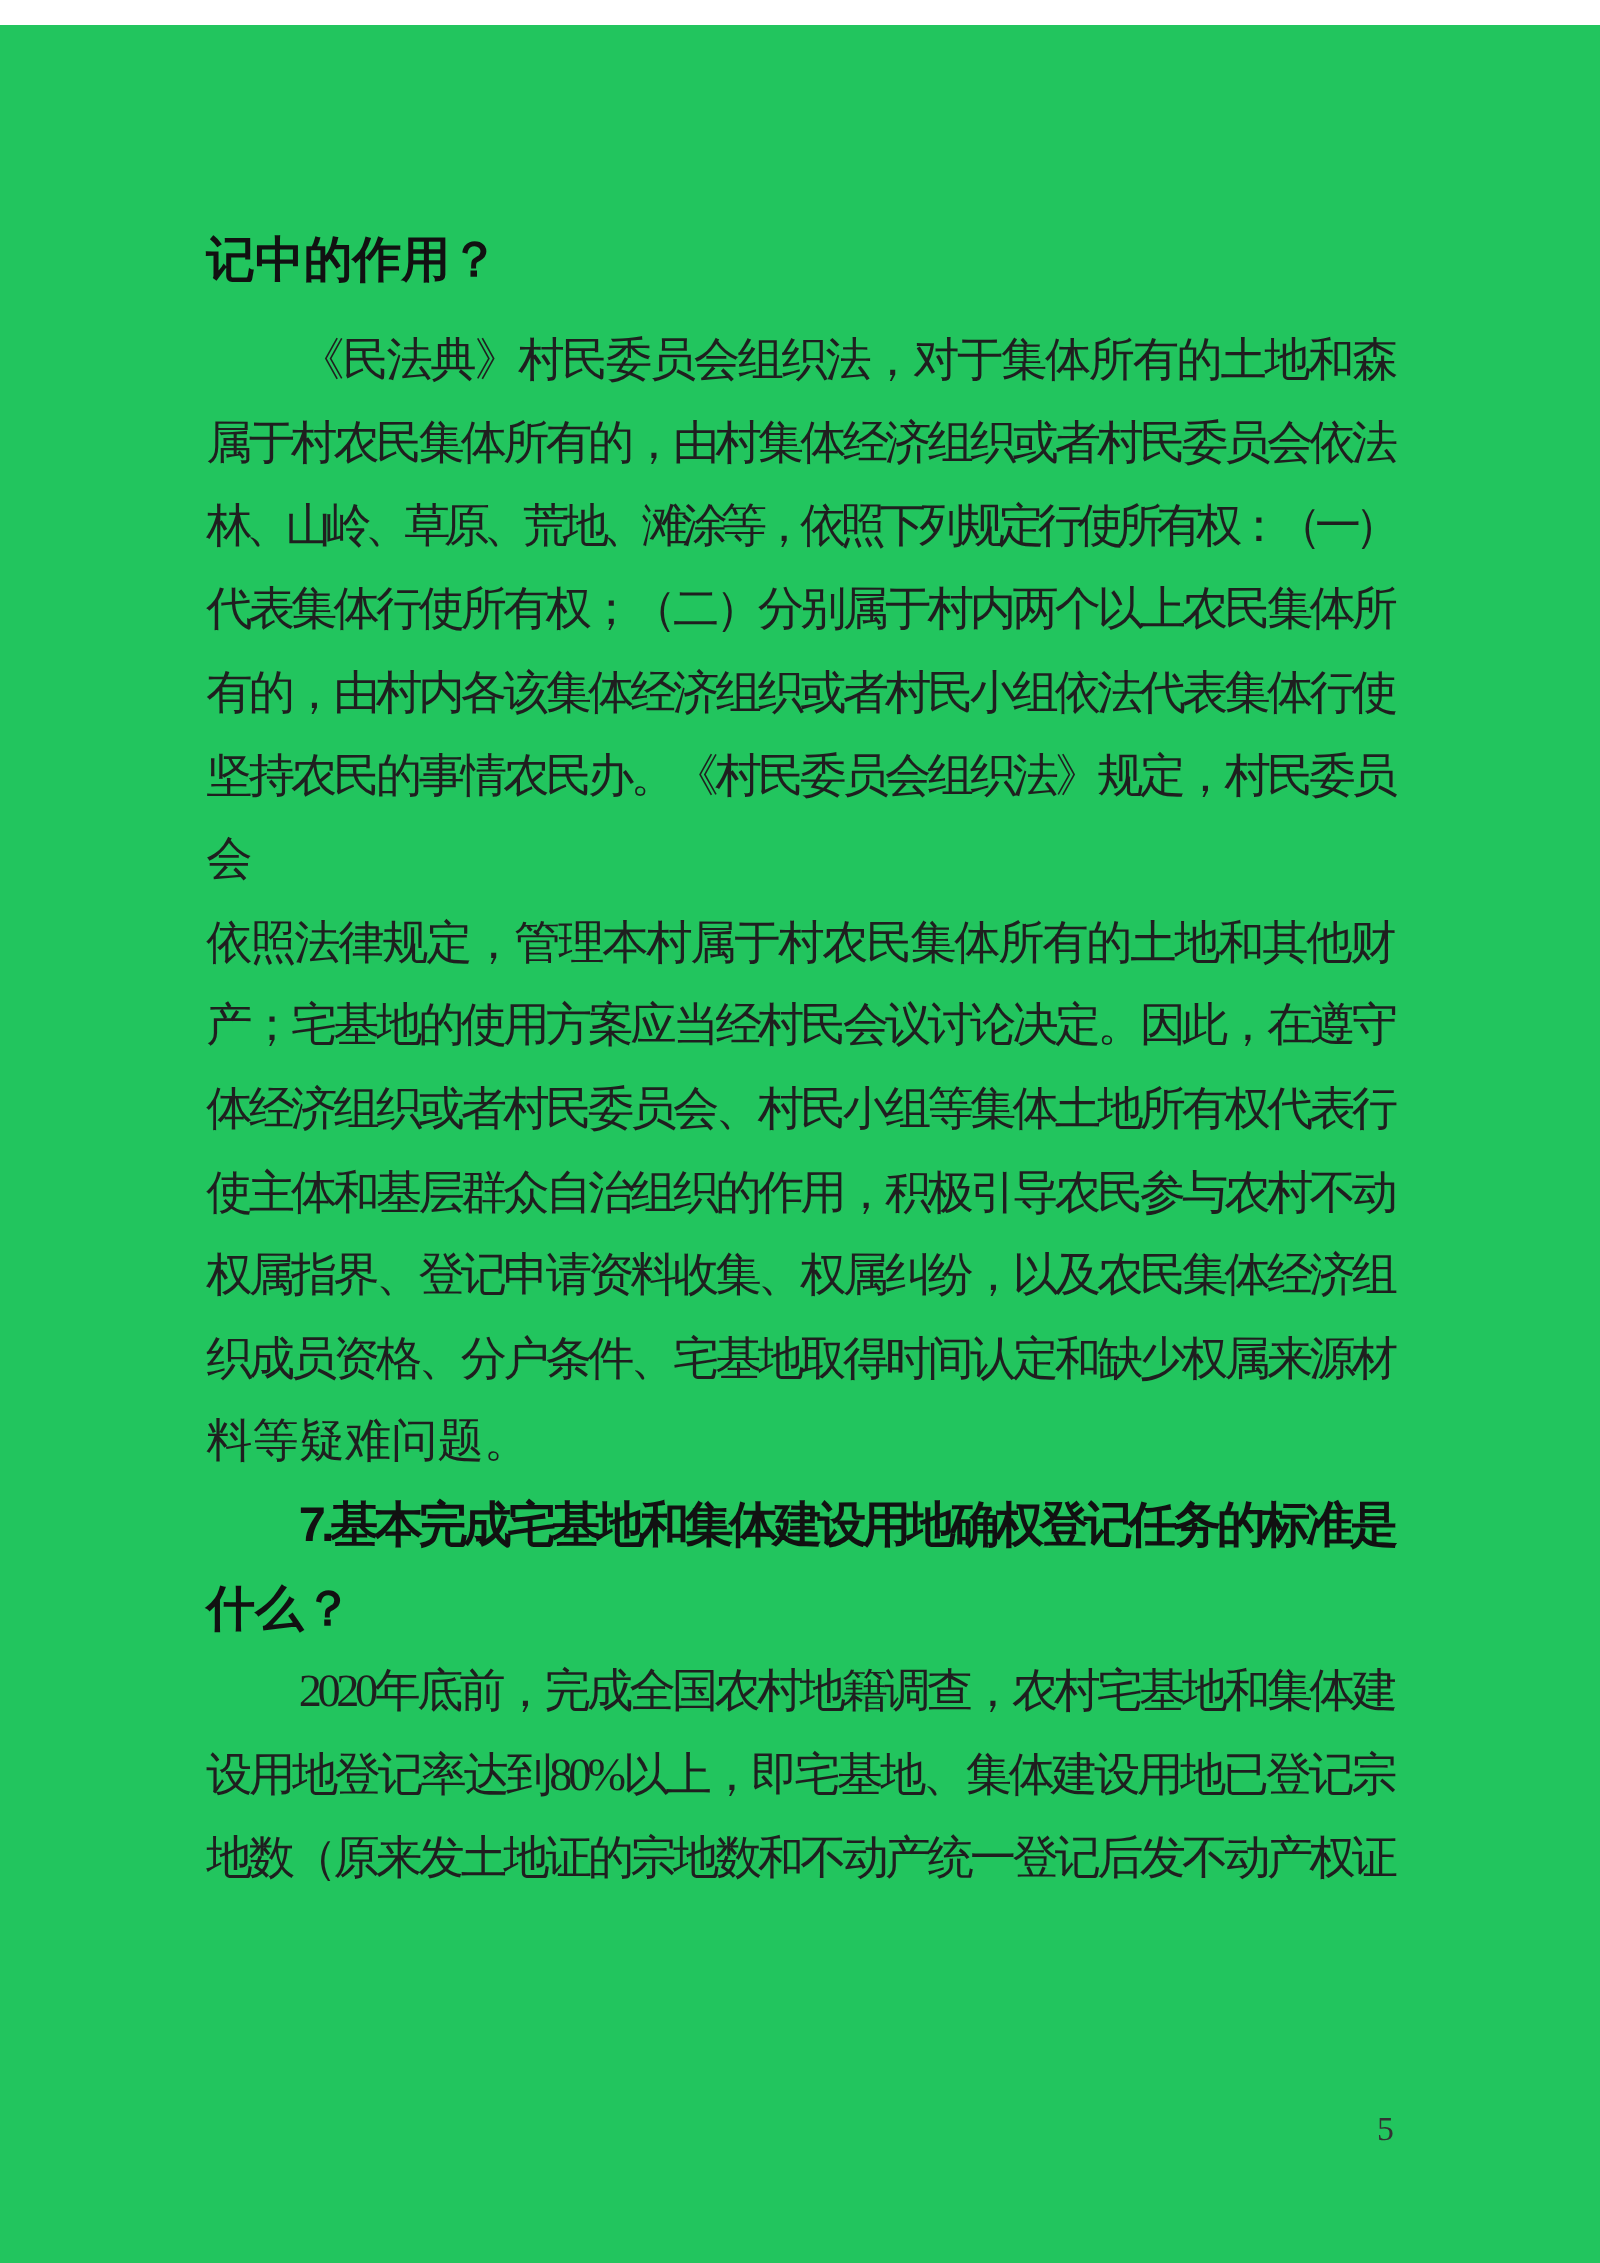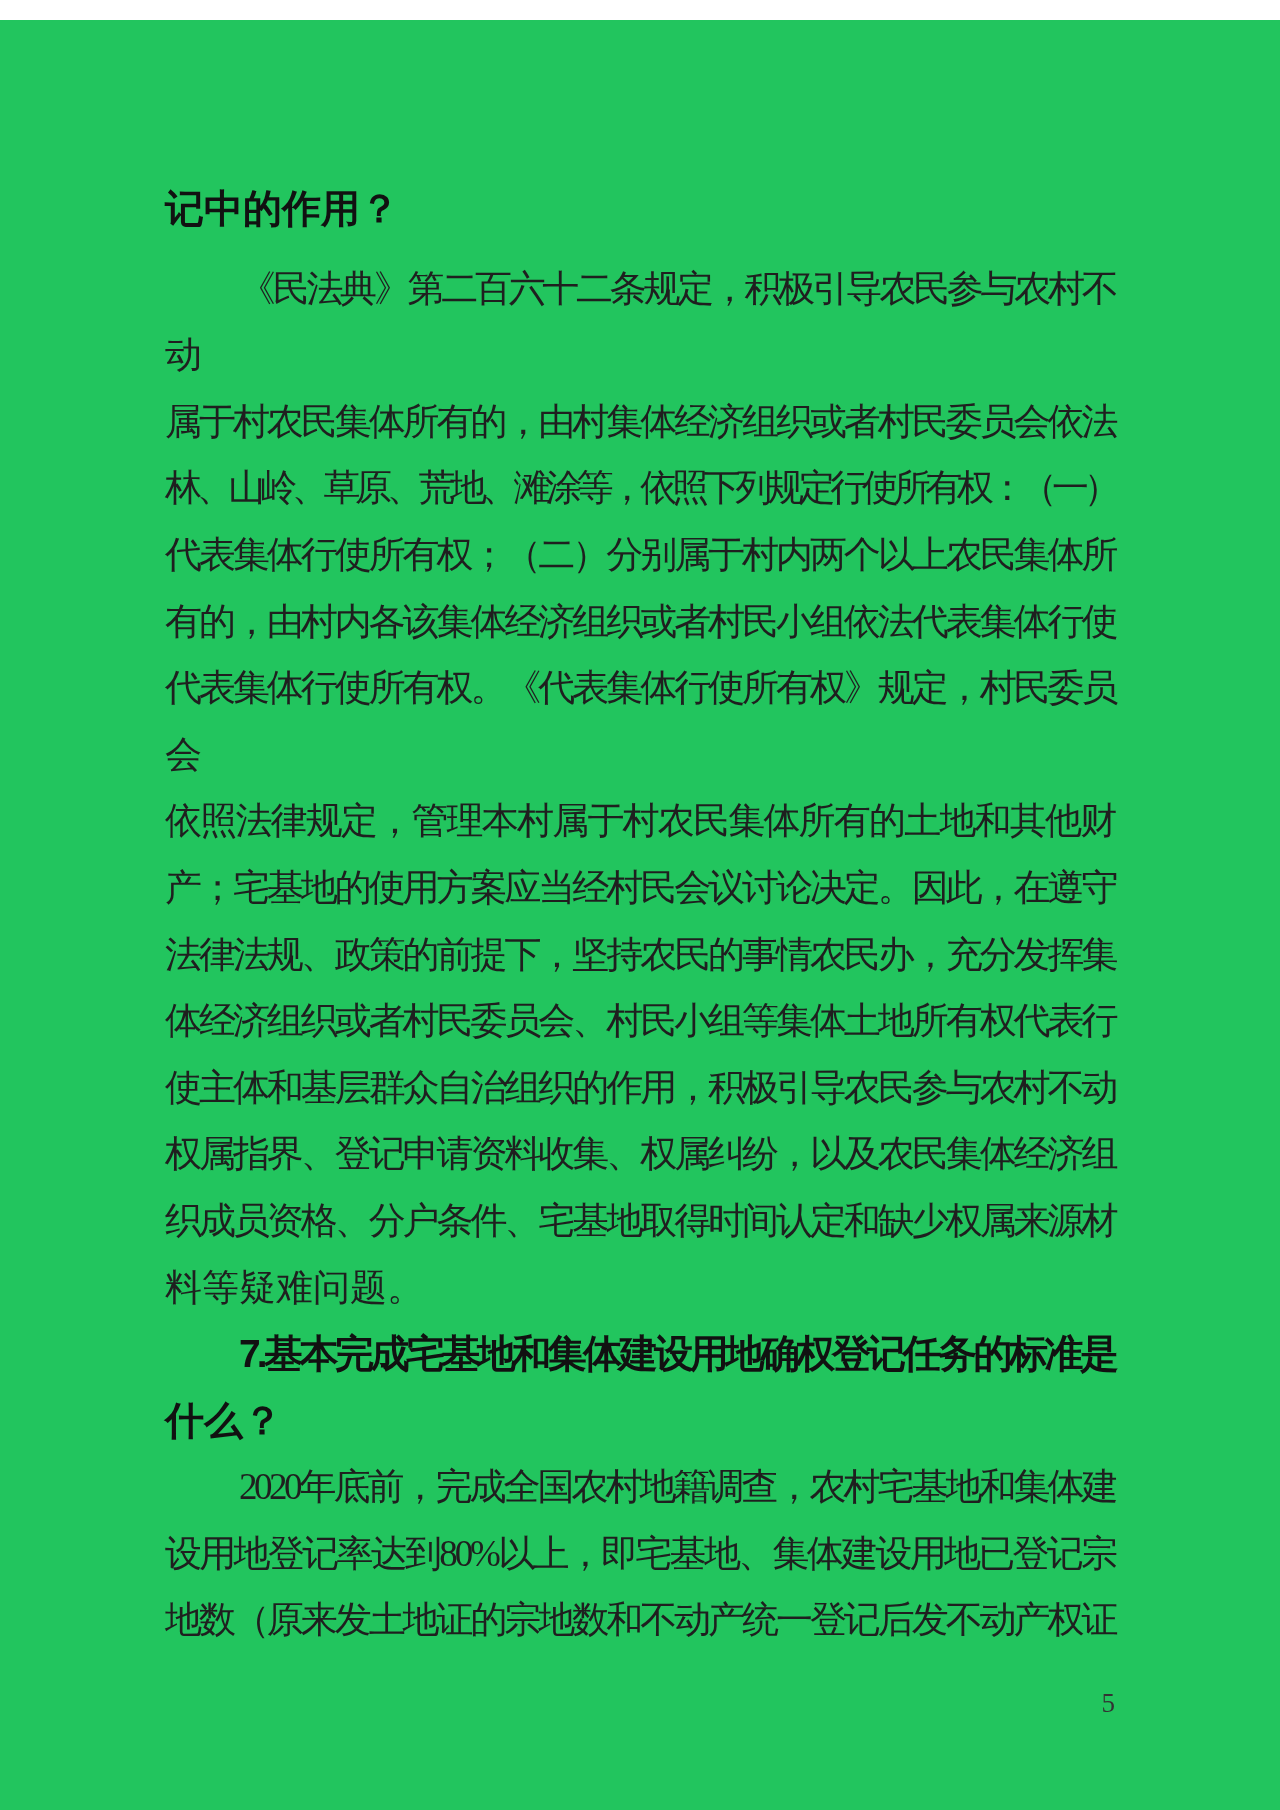--- a/index.html
+++ b/index.html
@@ -52,29 +52,28 @@
   }
 </style>
 </head>
 <body>
 
 <div class="page">
   <div class="content">
 
     <div class="line heading h-cont">记中的作用？</div>
 
-    <div class="line fill indent" style="letter-spacing: -3.70769px;">《民法典》第二百六十二条规定，积极引导农民参与农村不动</div>
+    <div class="line fill indent" style="letter-spacing: -3.70769px;">《民法典》村民委员会组织法，对于集体所有的土地和森</div>
     <div class="line fill" style="letter-spacing: -3.47143px;">属于村农民集体所有的，由村集体经济组织或者村民委员会依法</div>
     <div class="line fill" style="letter-spacing: -5.73333px;">林、山岭、草原、荒地、滩涂等，依照下列规定行使所有权：（一）</div>
     <div class="line fill" style="letter-spacing: -3.47143px;">代表集体行使所有权；（二）分别属于村内两个以上农民集体所</div>
     <div class="line fill" style="letter-spacing: -3.47143px;">有的，由村内各该集体经济组织或者村民小组依法代表集体行使</div>
-    <div class="line fill" style="letter-spacing: -3.47143px;">代表集体行使所有权。《代表集体行使所有权》规定，村民委员会</div>
+    <div class="line fill" style="letter-spacing: -3.47143px;">坚持农民的事情农民办。《村民委员会组织法》规定，村民委员会</div>
     <div class="line fill" style="letter-spacing: -2.21481px; font-family: Liberation Serif, serif;">依照法律规定，管理本村属于村农民集体所有的土地和其他财</div>
     <div class="line fill" style="letter-spacing: -3.47143px;">产；宅基地的使用方案应当经村民会议讨论决定。因此，在遵守</div>
-    <div class="line fill" style="letter-spacing: -3.47143px;">法律法规、政策的前提下，坚持农民的事情农民办，充分发挥集</div>
     <div class="line fill" style="letter-spacing: -3.47143px;">体经济组织或者村民委员会、村民小组等集体土地所有权代表行</div>
     <div class="line fill" style="letter-spacing: -3.47143px;">使主体和基层群众自治组织的作用，积极引导农民参与农村不动</div>
     <div class="line fill" style="letter-spacing: -3.47143px;">权属指界、登记申请资料收集、权属纠纷，以及农民集体经济组</div>
     <div class="line fill" style="letter-spacing: -3.47143px;">织成员资格、分户条件、宅基地取得时间认定和缺少权属来源材</div>
     <div class="line">料等疑难问题。</div>
 
     <div class="line heading fill indent" style="letter-spacing: -3.97692px;">7.基本完成宅基地和集体建设用地确权登记任务的标准是</div>
     <div class="line heading">什么？</div>
 
     <div class="line fill indent" style="letter-spacing: -3.47143px;">2020年底前，完成全国农村地籍调查，农村宅基地和集体建</div>

